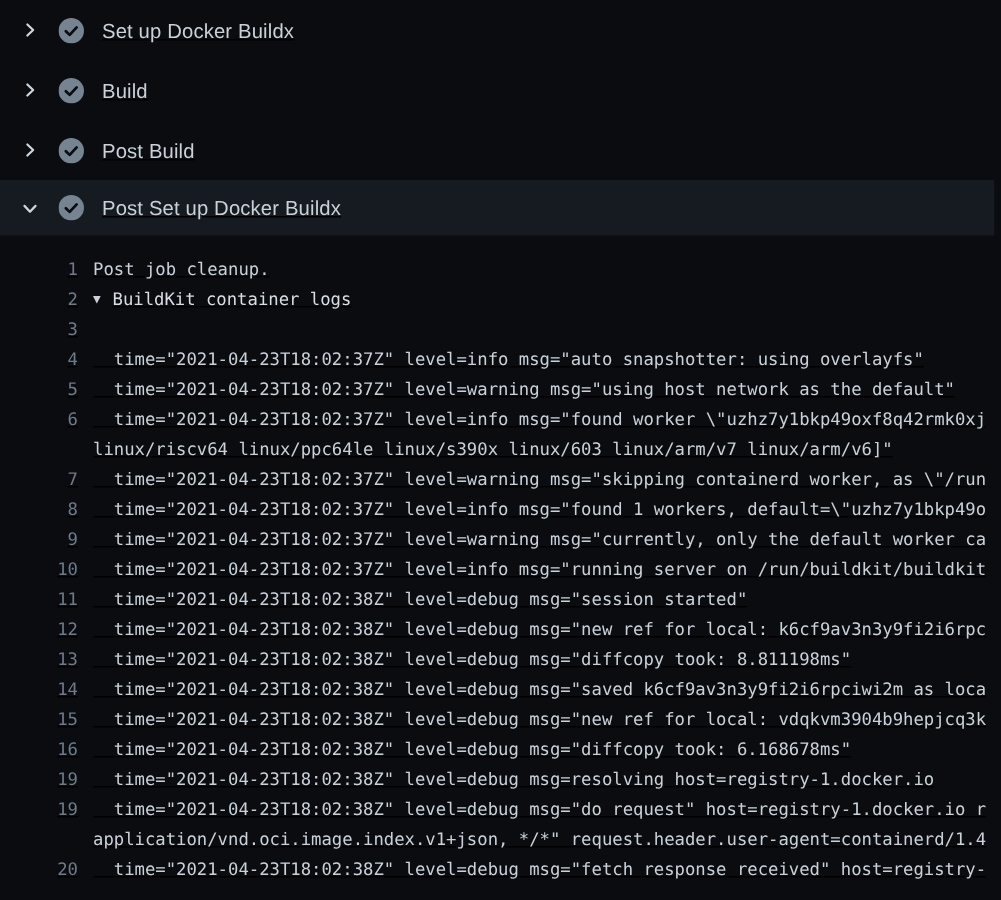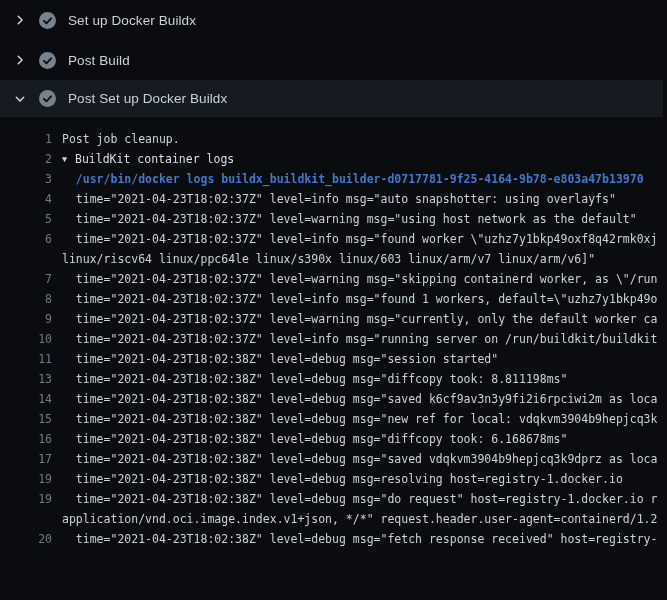--- a/index.html
+++ b/index.html
@@ -1,21 +1,21 @@
 <!DOCTYPE html>
 <html><head>
 <meta charset="utf-8">
 <style>
   html,body{margin:0;padding:0;}
   body{
     width:667px;height:600px;overflow:hidden;
     background:#0a0c10;
     font-family:"Liberation Sans",sans-serif;
   }
-  .viewport{width:663px;height:600px;overflow:hidden;position:relative;}
+  .viewport{width:663px;height:600px;overflow:hidden;position:relative;text-decoration:underline;}
 
   
   .steps{}
   .step{
     display:flex;align-items:center;height:40px;padding-left:9px;
     color:#c9d1d9;cursor:pointer;
   }
   .step.expanded{height:37px;background:#161b22;}
   .chev{width:16px;height:16px;flex:none;display:flex;align-items:center;justify-content:center;color:#cdd5dd;margin-left:3px;}
   .chev svg{display:block;}
@@ -56,20 +56,34 @@
     </span>
     <span class="check">
       <svg width="17" height="17" viewBox="0 0 16 16">
         <circle cx="8" cy="8" r="8" fill="#768390"></circle>
         <path d="M4.6 8.3 L7 10.6 L11.4 5.9" fill="none" stroke="#0a0c10" stroke-width="1.7" stroke-linecap="round" stroke-linejoin="round"></path>
       </svg>
     </span>
     <span class="step-label">Set up Docker Buildx</span>
   </div>
 
+  <div class="step">
+    <span class="chev">
+      <svg width="14" height="14" viewBox="0 0 16 16">
+        <path d="M6 3.8 L10.4 8 L6 12.2" fill="none" stroke="currentColor" stroke-width="1.7" stroke-linecap="round" stroke-linejoin="round"></path>
+      </svg>
+    </span>
+    <span class="check">
+      <svg width="17" height="17" viewBox="0 0 16 16">
+        <circle cx="8" cy="8" r="8" fill="#768390"></circle>
+        <path d="M4.6 8.3 L7 10.6 L11.4 5.9" fill="none" stroke="#0a0c10" stroke-width="1.7" stroke-linecap="round" stroke-linejoin="round"></path>
+      </svg>
+    </span>
+    <span class="step-label">Build</span>
+  </div>
 
   <div class="step">
     <span class="chev">
       <svg width="14" height="14" viewBox="0 0 16 16">
         <path d="M6 3.8 L10.4 8 L6 12.2" fill="none" stroke="currentColor" stroke-width="1.7" stroke-linecap="round" stroke-linejoin="round"></path>
       </svg>
     </span>
     <span class="check">
       <svg width="17" height="17" viewBox="0 0 16 16">
         <circle cx="8" cy="8" r="8" fill="#768390"></circle>
@@ -100,21 +114,20 @@
     <span class="ltext plain"><span class="ltext-text">Post job cleanup.</span></span>
   </div>
 
   <div class="lrow">
     <span class="lnum">2</span>
     <span class="ltext group"><span class="gtoggle" style="display: inline-block;">▼</span><span class="ltext-text">BuildKit container logs</span></span>
   </div>
 
   <div class="lrow">
     <span class="lnum">3</span>
-    <span class="ltext command"><span class="ltext-text">  /usr/bin/docker logs buildx_buildkit_builder-d0717781-9f25-4164-9b78-e803a47b13970</span></span>
   </div>
 
   <div class="lrow">
     <span class="lnum">4</span>
     <span class="ltext plain"><span class="ltext-text">  time="2021-04-23T18:02:37Z" level=info msg="auto snapshotter: using overlayfs"</span></span>
   </div>
 
   <div class="lrow">
     <span class="lnum">5</span>
     <span class="ltext plain"><span class="ltext-text">  time="2021-04-23T18:02:37Z" level=warning msg="using host network as the default"</span></span>
@@ -148,20 +161,24 @@
   <div class="lrow">
     <span class="lnum">10</span>
     <span class="ltext plain"><span class="ltext-text">  time="2021-04-23T18:02:37Z" level=info msg="running server on /run/buildkit/buildkit</span></span>
   </div>
 
   <div class="lrow">
     <span class="lnum">11</span>
     <span class="ltext plain"><span class="ltext-text">  time="2021-04-23T18:02:38Z" level=debug msg="session started"</span></span>
   </div>
 
+  <div class="lrow">
+    <span class="lnum">12</span>
+    <span class="ltext plain"><span class="ltext-text">  time="2021-04-23T18:02:38Z" level=debug msg="new ref for local: k6cf9av3n3y9fi2i6rpc</span></span>
+  </div>
 
   <div class="lrow">
     <span class="lnum">13</span>
     <span class="ltext plain"><span class="ltext-text">  time="2021-04-23T18:02:38Z" level=debug msg="diffcopy took: 8.811198ms"</span></span>
   </div>
 
   <div class="lrow">
     <span class="lnum">14</span>
     <span class="ltext plain"><span class="ltext-text">  time="2021-04-23T18:02:38Z" level=debug msg="saved k6cf9av3n3y9fi2i6rpciwi2m as loca</span></span>
   </div>
@@ -169,38 +186,34 @@
   <div class="lrow">
     <span class="lnum">15</span>
     <span class="ltext plain"><span class="ltext-text">  time="2021-04-23T18:02:38Z" level=debug msg="new ref for local: vdqkvm3904b9hepjcq3k</span></span>
   </div>
 
   <div class="lrow">
     <span class="lnum">16</span>
     <span class="ltext plain"><span class="ltext-text">  time="2021-04-23T18:02:38Z" level=debug msg="diffcopy took: 6.168678ms"</span></span>
   </div>
 
-  <div class="lrow">
-    <span class="lnum">17</span>
-    <span class="ltext plain"><span class="ltext-text">  time="2021-04-23T18:02:38Z" level=debug msg="saved vdqkvm3904b9hepjcq3k9dprz as loca</span></span>
-  </div>
 
   <div class="lrow">
     <span class="lnum">19</span>
     <span class="ltext plain"><span class="ltext-text">  time="2021-04-23T18:02:38Z" level=debug msg=resolving host=registry-1.docker.io</span></span>
   </div>
 
   <div class="lrow">
     <span class="lnum">19</span>
     <span class="ltext plain"><span class="ltext-text">  time="2021-04-23T18:02:38Z" level=debug msg="do request" host=registry-1.docker.io r</span></span>
   </div>
 
   <div class="lrow">
     <span class="lnum"></span>
-    <span class="ltext wrap"><span class="ltext-text">application/vnd.oci.image.index.v1+json, */*" request.header.user-agent=containerd/1.2</span></span>
+    <span class="ltext wrap"><span class="ltext-text">application/vnd.oci.image.index.v1+json, */*" request.header.user-agent=containerd/1.4</span></span>
   </div>
 
   <div class="lrow">
     <span class="lnum">20</span>
     <span class="ltext plain"><span class="ltext-text">  time="2021-04-23T18:02:38Z" level=debug msg="fetch response received" host=registry-</span></span>
   </div>
 </div>
 </div>
 
 </body></html>

